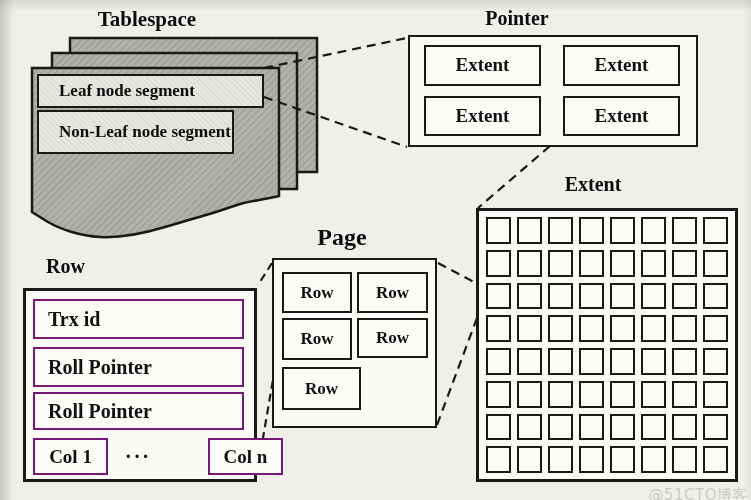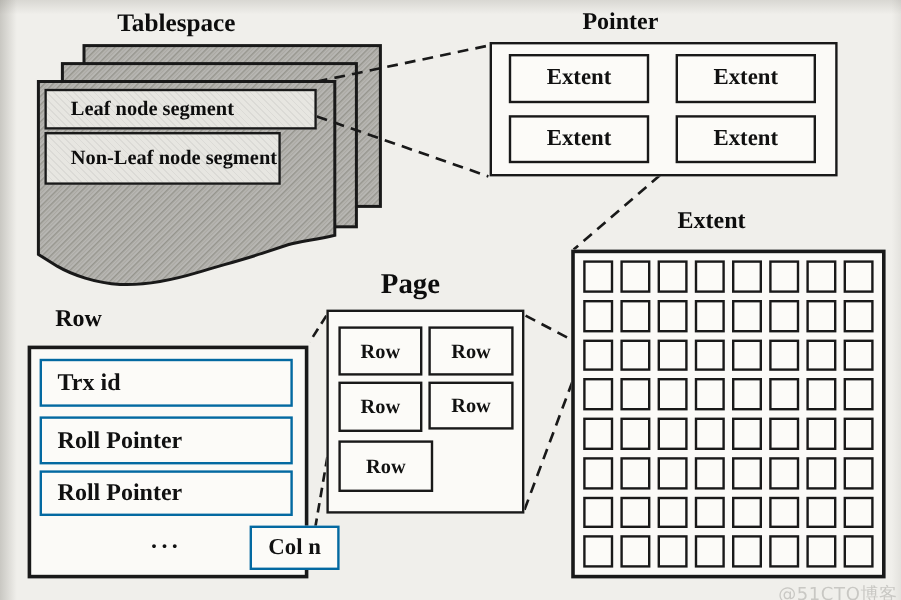--- a/index.html
+++ b/index.html
@@ -57,21 +57,21 @@
     font-weight:bold;font-size:17px;
   }
   #page-cell-1{left:8px;top:12px;width:70px;height:41px;}
   #page-cell-2{left:83px;top:12px;width:71px;height:41px;}
   #page-cell-3{left:8px;top:58px;width:70px;height:42px;}
   #page-cell-4{left:83px;top:58px;width:71px;height:40px;}
   #page-cell-5{left:8px;top:107px;width:79px;height:43px;}
 
   #row-box{left:23px;top:288px;width:234px;height:194px;border-width:3px;}
   .row-field{
-    position:absolute;box-sizing:border-box;border:2px solid #0369a1;background:#fcfbf8;
+    position:absolute;box-sizing:border-box;border:2px solid #701a75;background:#fcfbf8;
     display:flex;align-items:center;padding-left:13px;
     font-weight:bold;font-size:20px;white-space:nowrap;
   }
   #row-field-1{left:7px;top:8px;width:211px;height:40px;}
   #row-field-2{left:7px;top:56px;width:211px;height:40px;}
   #row-field-3{left:7px;top:101px;width:211px;height:38px;}
   #row-col-first{left:7px;top:147px;width:75px;height:37px;justify-content:center;padding-left:0;font-size:19px;}
   #row-col-last{left:142px;top:147px;width:75px;height:37px;justify-content:center;padding-left:0;font-size:19px;margin-left:40px;}
   #row-dots{position:absolute;left:86px;top:147px;width:52px;height:37px;display:flex;align-items:center;justify-content:center;font-weight:bold;font-size:20px;letter-spacing:2px;}
 
@@ -199,18 +199,19 @@
     <div class="page-cell" id="page-cell-3">Row</div>
     <div class="page-cell" id="page-cell-4">Row</div>
     <div class="page-cell" id="page-cell-5">Row</div>
   </div>
 
   <div class="title" id="t-row">Row</div>
   <div class="box" id="row-box">
     <div class="row-field" id="row-field-1">Trx id</div>
     <div class="row-field" id="row-field-2">Roll Pointer</div>
     <div class="row-field" id="row-field-3">Roll Pointer</div>
+    <div class="row-field" id="row-col-first">Col 1</div>
     <div id="row-dots">···</div>
     <div class="row-field" id="row-col-last">Col n</div>
   </div>
 
   <div id="watermark">@51CTO博客</div>
 </div>
 
 </body></html>

